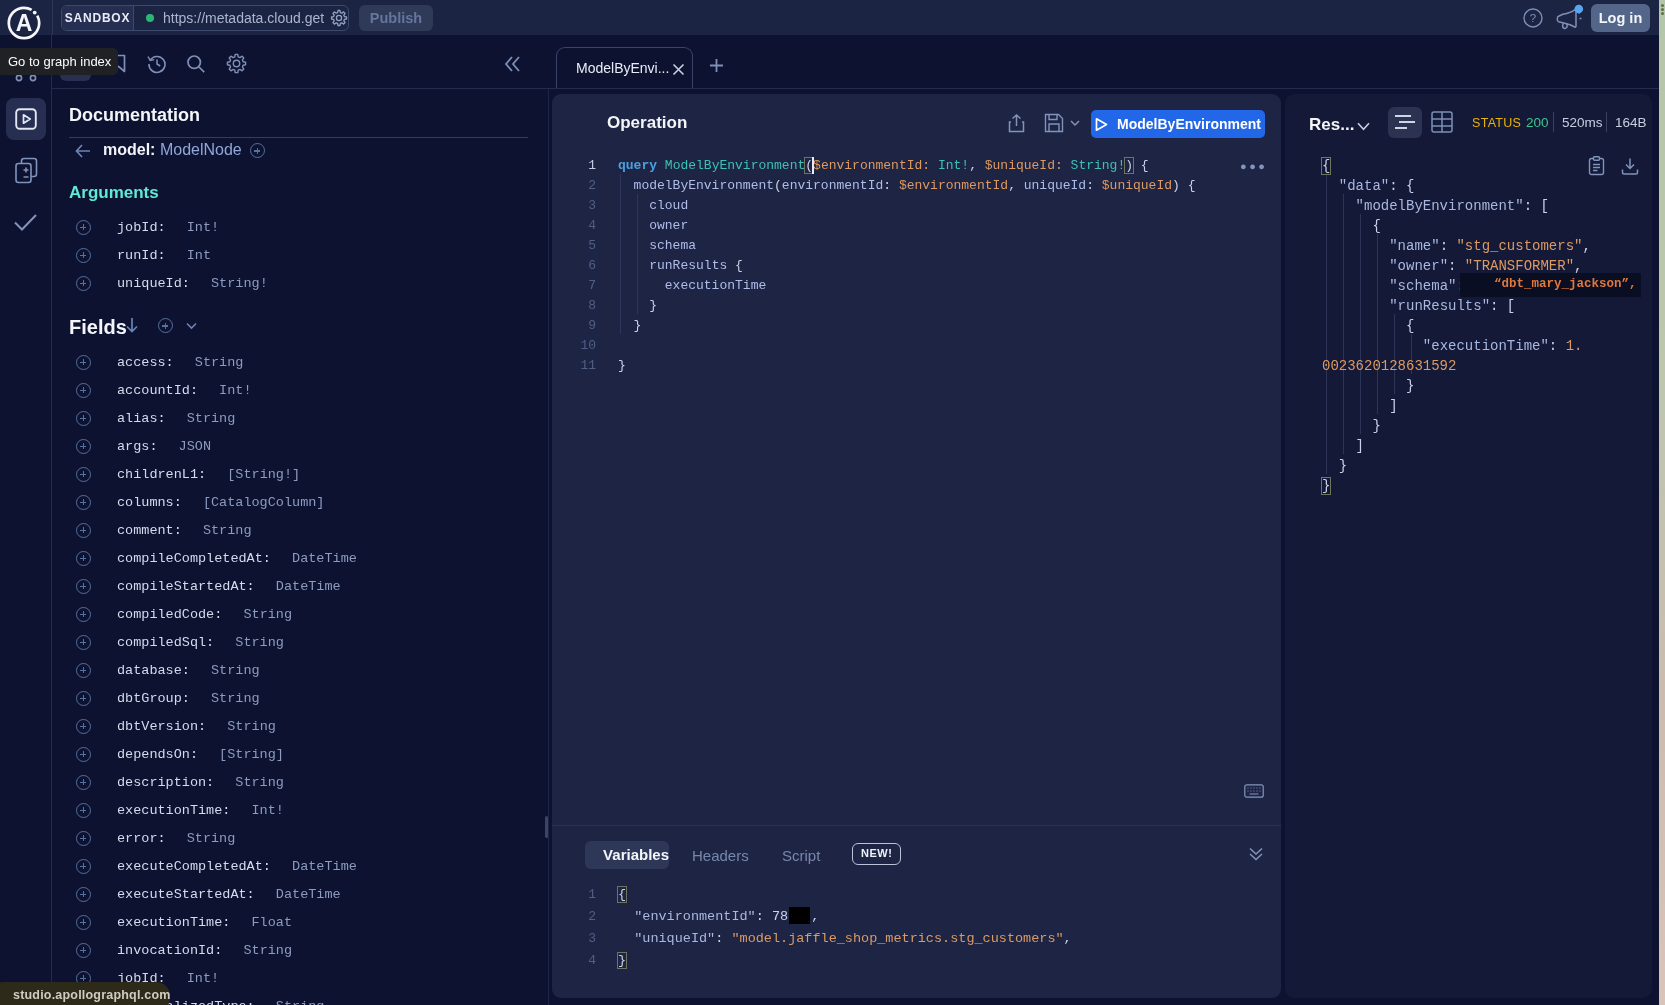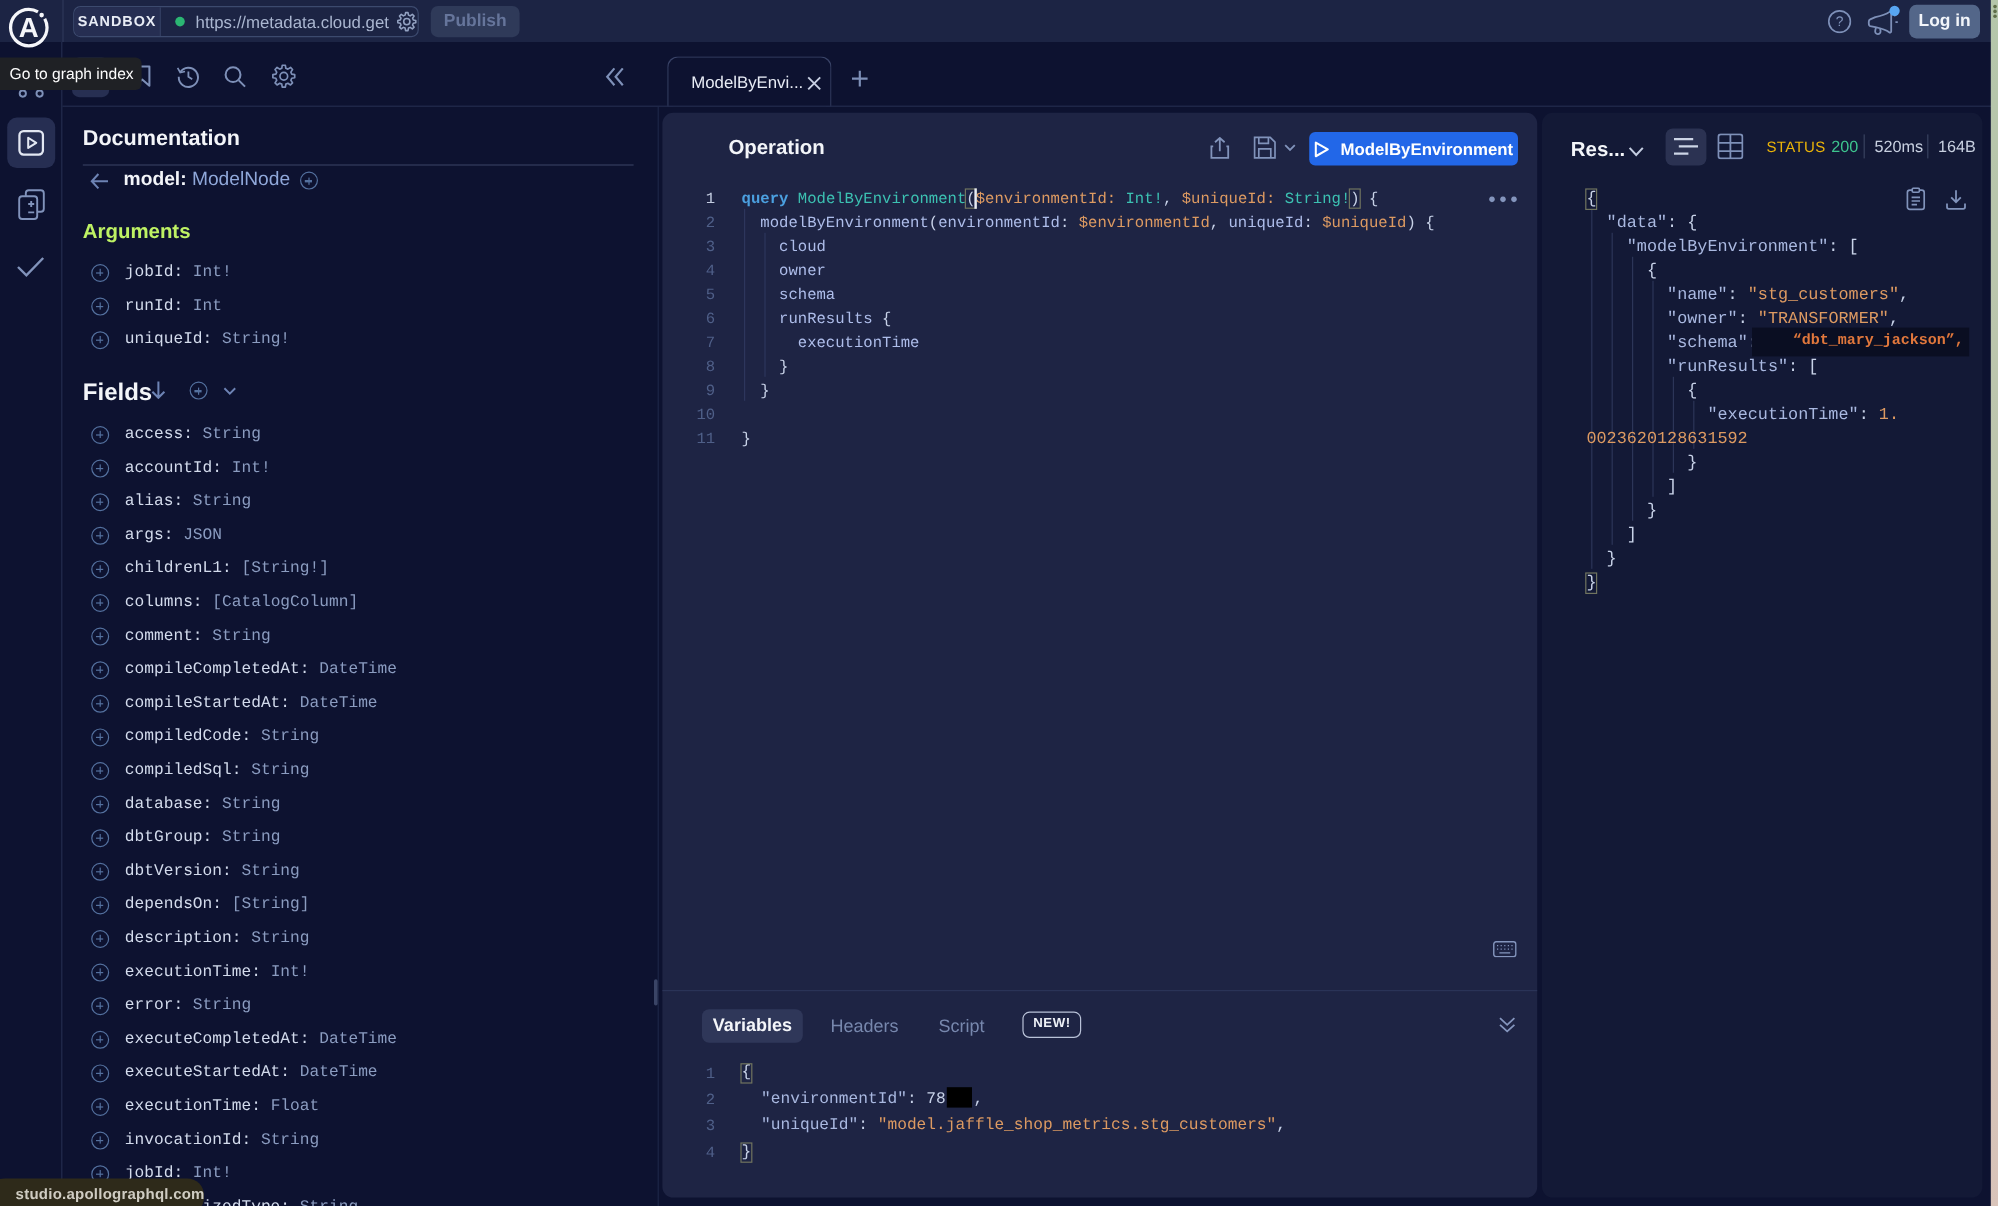--- a/index.html
+++ b/index.html
@@ -23,44 +23,44 @@
   #tab { left:556px; top:47px; width:137px; height:42px; background:#0d1230; border:1px solid #3a4468; border-bottom:none; border-radius:9px 9px 0 0; }
   #tabtext { color:#e8ecf5; font-size:14px; }
   
   #tooltip { left:0; top:48px; height:27px; background:#1f2125; border-radius:0 5px 5px 0; color:#fdfdfd; font-size:13px; line-height:27px; padding:0 7px 0 8px; z-index:60; white-space:nowrap; }
   
   #sidebar { left:0; top:35px; width:52px; height:970px; background:#0d1230; border-right:1px solid #232c4e; }
   #opbtn { left:6px; top:63px; width:40px; height:42px; background:#262e52; border-radius:8px; }
   
   #docpanel { left:53px; top:89px; width:495px; height:916px; background:#0d1230; }
   #doctitle { font-size:18px; font-weight:bold; color:#f3f5f9; }
-  #argtitle { left:69px; top:183px; font-size:17px; font-weight:bold; color:#bef264; }
+  #argtitle { left:69px; top:183px; font-size:17px; font-weight:bold; color:#5eead4; }
   .plus { display:inline-block; width:15px; height:15px; border:1.2px solid #54719f; border-radius:50%; position:relative; flex:none; }
   .plus:before, .plus:after { content:""; position:absolute; background:#54719f; }
   .plus:before { left:3.2px; top:6px; width:6.2px; height:1.6px; }
   .plus:after { left:5.5px; top:3.7px; width:1.6px; height:6.2px; }
-  .drow { position:absolute; left:23px; height:28px; display:flex; align-items:center; font-family:"Liberation Mono", monospace; font-size:13.5px; }
+  .drow { position:absolute; left:23px; height:28px; display:flex; align-items:center; font-family:"Liberation Mono", monospace; font-size:13.5px;gap:13px; }
   .drow .nm { color:#d3dbec; margin-left:13px; }
   .drow .tp { color:#8b9cc0; }
   #fieldstitle { left:69px; top:316px; font-size:20px; font-weight:bold; color:#f3f5f9; }
   #docright { left:548px; top:89px; width:1px; height:916px; background:#1d2647; }
   
   #midpanel { left:552px; top:94px; width:729px; height:904px; background:#1e2444; border-radius:9px; }
   #opheader { left:55px; top:19px; font-size:17px; font-weight:bold; color:#f3f5f9; }
   #runbtn { left:539px; top:16px; width:174px; height:28px; background:#2267e8; border-radius:5px; color:#fff; font-size:14px; font-weight:bold; display:flex; align-items:center; justify-content:center; gap:9px; }
   .cl { position:absolute; left:0; height:20px; line-height:20px; font-family:"Liberation Mono", monospace; font-size:13px; white-space:pre; }
   .lnum { position:absolute; width:44px; text-align:right; height:20px; line-height:20px; font-family:"Liberation Mono", monospace; font-size:13px; color:#4f5f88; }
   .code { left:66px; color:#c8d2e8; }
   .kw { color:#4ba0e0;font-weight:bold; } .opn { color:#3cc1b2; } .vr { color:#dd9a62; } .ty { color:#3cc1b2; }
   .fld { color:#aebdea; } .pn { color:#c8d2e8; }
   .bhl { outline:1px solid #70745f; }
   .guide { position:absolute; width:1px; background:#2d365c; }
   
   #middiv { left:0; top:731px; width:729px; height:1px; background:#2a3357; }
-  #vartab { left:33px; top:747px; width:84px; height:28px; background:#2f3759; border-radius:6px; color:#f4f6fa; font-size:15px; font-weight:bold; text-align:center; line-height:28px; }
+  #vartab { left:33px; top:747px; width:84px; height:28px; background:#2f3759; border-radius:6px; color:#f4f6fa; font-size:15px; font-weight:bold; text-align:right; line-height:28px; }
   .mtab { position:absolute; top:753px; font-size:15px; color:#7787ad; }
   #newbadge { left:300px; top:749px; height:22px; border:1.3px solid #b9c2d8; border-radius:6px; color:#eef1f7; font-size:11px; font-weight:bold; letter-spacing:0.5px; line-height:19px; padding:0 8px; }
   #jsonlbl { left:952px; top:788px; font-size:13px; color:#8e9cba; }
   .vlnum { position:absolute; width:44px; text-align:right; height:22px; line-height:22px; font-family:"Liberation Mono", monospace; font-size:13px; color:#4f5f88; }
   .vl { position:absolute; left:66px; height:22px; line-height:22px; font-family:"Liberation Mono", monospace; font-size:13.5px; white-space:pre; color:#c8d2e8; }
   #redact { display:inline-block; width:21px; height:17px; background:#000; vertical-align:-4px; margin:0 1px; }
   
   #resppanel { left:1285px; top:94px; width:367px; height:904px; background:#131936; border-radius:9px; }
   #resptitle { left:24px; top:21px; font-size:17px; font-weight:bold; color:#f3f5f9; }
   #viewbtn { left:103px; top:13px; width:34px; height:31px; background:#2b3252; border-radius:6px; }

